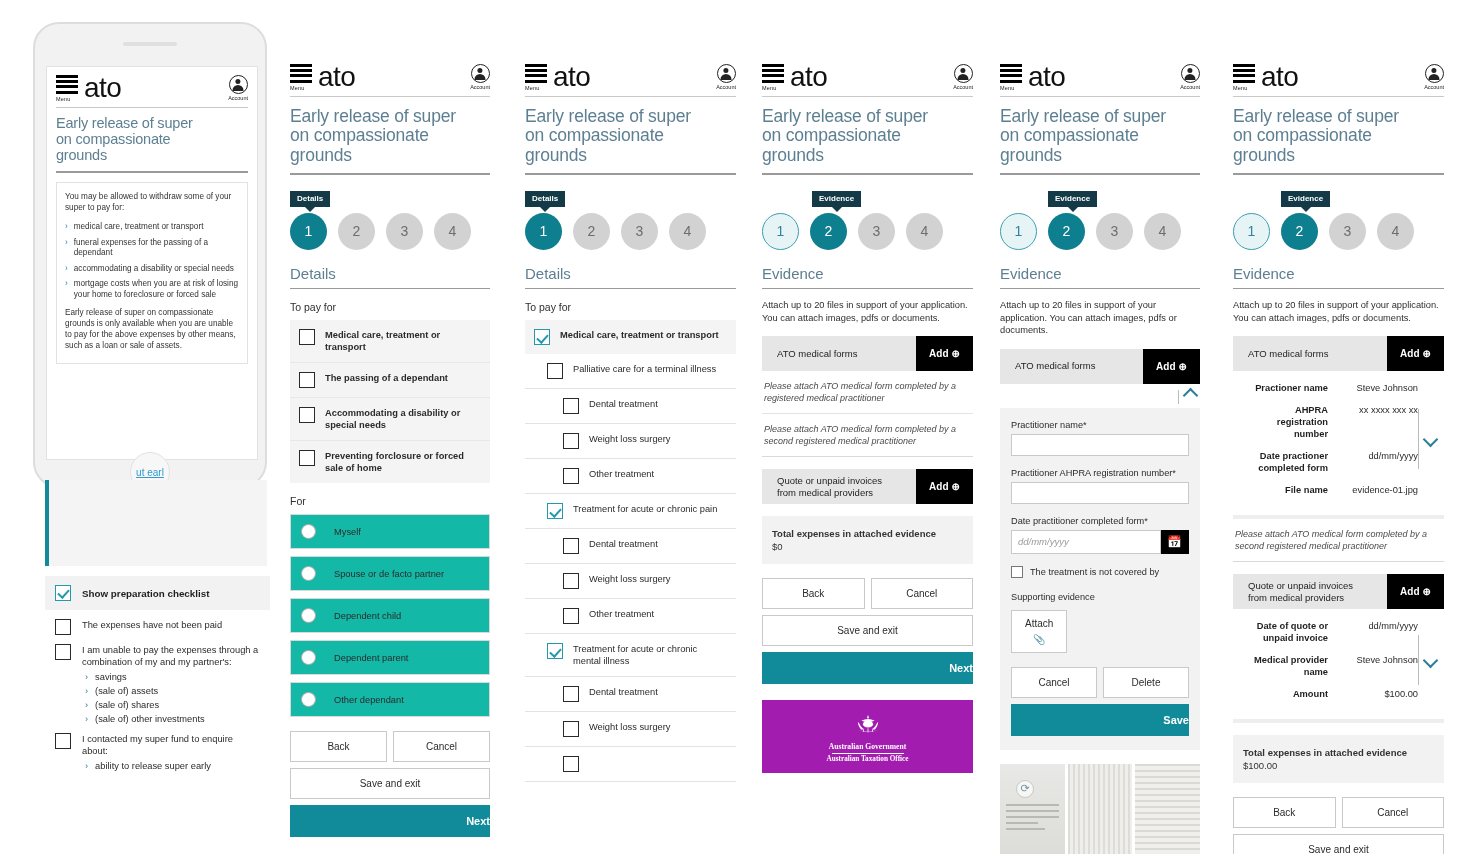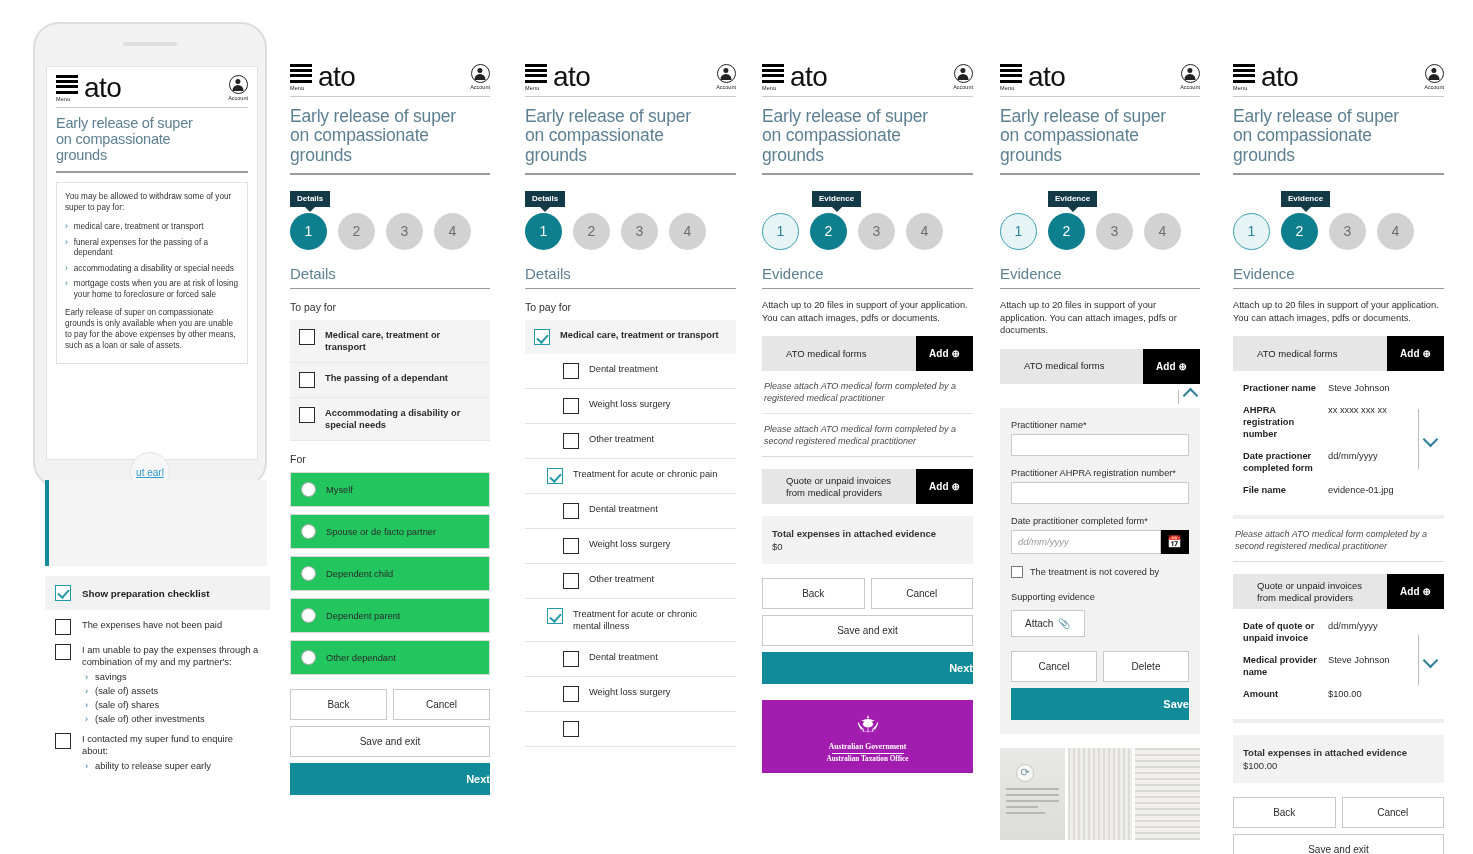--- a/index.html
+++ b/index.html
@@ -143,22 +143,22 @@
   .box.checked::after {
     content:""; position:absolute; left:4.2px; top:1.4px;
     width:5px; height:9px; border:solid #2499ad;
     border-width: 0 2px 2px 0; transform: rotate(42deg);
   }
   .cb-lbl { font-size: 9.3px; line-height: 12px; color:#2b2b2b; }
   .cb-lbl.bold { font-weight: 700; }
 
   
   .radio-row {
-    display:flex; align-items:center; gap:10px;
-    border:1px solid #d9d9d9; background:#22c55e;
+    display:flex; align-items:center; gap:18px;
+    border:1px solid #d9d9d9; background:#14b8a6;
     padding: 9px 10px; margin-bottom: 7px;
   }
   .radio { width:15px; height:15px; min-width:15px; border-radius:50%; border:1.4px solid #aaa; background:#fff; }
   .radio-lbl { font-size:9.3px; color:#2b2b2b; }
 
   
   .btn-row { display:flex; gap: 6px; margin-top: 14px; }
   .btn {
     flex:1; border:1px solid #c9c9c9; background:#fff;
     text-align:center; padding: 9px 0; font-size:10px; color:#2b2b2b;
@@ -169,21 +169,21 @@
     padding: 10px 0; font-size: 11px; font-weight: 700; margin-top:6px;
     border: none;
   }
 
   
   .acc-head {
     display:flex; align-items:stretch; margin-top: 12px;
   }
   .acc-title {
     flex:1; background:#e6e6e6; display:flex; align-items:center;
-    padding: 0 24px; font-size: 9.5px; color:#232323;
+    padding: 0 15px; font-size: 9.5px; color:#232323;
     line-height:12px;
   }
   .acc-add {
     width: 57px; background:#000; color:#fff; font-weight:700;
     font-size: 10px; display:flex; align-items:center; justify-content:center;
     gap: 3px; padding: 12px 0;
   }
   .hint {
     font-size: 9px; line-height: 12px; color:#4a4a4a; font-style: italic;
     padding: 9px 2px; border-bottom:1px solid #e3e3e3;
@@ -221,29 +221,29 @@
   .cal-btn {
     width: 28px; background:#000; display:flex; align-items:center; justify-content:center;
     color:#fff; font-size: 12px;
   }
   .cb-inline { display:flex; align-items:center; gap:7px; margin-bottom: 14px; }
   .cb-inline .box { width:12px; height:12px; min-width:12px; border-width:1.3px; border-color:#777; }
   .cb-inline span { font-size:9.2px; color:#2b2b2b; }
   .attach-btn {
     display:inline-flex; align-items:center; gap:5px;
     border:1px solid #c9c9c9; background:#fff; padding:7px 13px;
-    font-size:10px; color:#2b2b2b; margin-top: 4px;
+    font-size:10px; color:#2b2b2b; margin-top: 4px; flex-direction: column;
   }
 
   
   .dl { display:flex; padding: 5px 0; }
   .dl dt { width: 85px; font-weight:700; font-size:9.3px; line-height:12px; color:#1f1f1f; }
   .dl dd { flex:1; font-size:9.3px; line-height:12px; color:#2b2b2b; }
   .detail-block { display:flex; align-items:center; padding: 6px 8px 6px 10px; }
-  .detail-block .rows { flex:1; }
+  .detail-block .rows { flex:1;text-align:right; }
   .grey-sep { height: 4px; background:#eeeeee; margin: 8px 0 0; }
 
   
   .crest-box {
     background:#a21caf; margin-top: 16px; padding: 14px 0 10px; text-align:center;
   }
   .crest-img { width: 34px; height: 22px; margin: 0 auto 4px; }
   .crest-t1 { color:#fff; font-size: 7.6px; font-weight: 700; font-family:"Liberation Serif", serif; }
   .crest-rule { width:72px; height:1px; background:#fff; margin: 1.5px auto; }
   .crest-t2 { color:#fff; font-size: 7.2px; font-weight: 700; font-family:"Liberation Serif", serif; }
@@ -433,20 +433,24 @@
         <div class="cb-lbl bold">Medical care, treatment or transport</div>
       </div>
       <div class="cbrow" style="border-bottom:1px solid #e8e8e8">
         <div class="box"></div>
         <div class="cb-lbl bold">The passing of a dependant</div>
       </div>
       <div class="cbrow" style="border-bottom:1px solid #e8e8e8">
         <div class="box"></div>
         <div class="cb-lbl bold">Accommodating a disability or special needs</div>
       </div>
+      <div class="cbrow" style="border-bottom:none">
+        <div class="box"></div>
+        <div class="cb-lbl bold">Preventing forclosure or forced sale of home</div>
+      </div>
     </div>
 
     <div class="sub-label">For</div>
     <div style="margin-top:7px">
       <div class="radio-row">
           <div class="radio"></div>
           <div class="radio-lbl">Myself</div>
         </div>
       <div class="radio-row">
           <div class="radio"></div>
@@ -510,20 +514,24 @@
     </div>
 
     <div class="sect-title">Details</div>
     <div class="sect-rule"></div>
     <div class="sub-label">To pay for</div>
 
     <div class="cbgroup" id="tree3">
         <div class="cbrow shade">
           <div class="box checked"></div>
           <div class="cb-lbl bold">Medical care, treatment or transport</div>
+        </div>
+        <div class="cbrow nested1">
+          <div class="box"></div>
+          <div class="cb-lbl">Palliative care for a terminal illness</div>
         </div>
         <div class="cbrow nested2">
           <div class="box"></div>
           <div class="cb-lbl">Dental treatment</div>
         </div>
         <div class="cbrow nested2">
           <div class="box"></div>
           <div class="cb-lbl">Weight loss surgery</div>
         </div>
         <div class="cbrow nested2">

